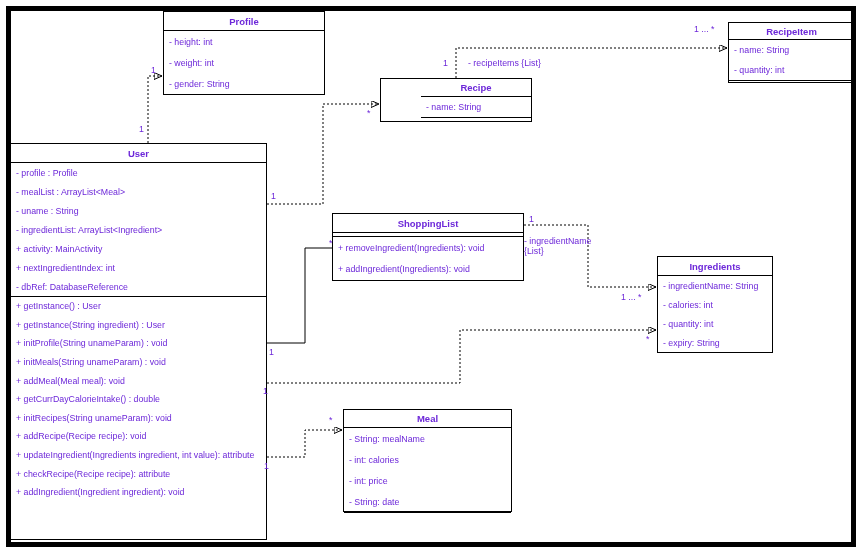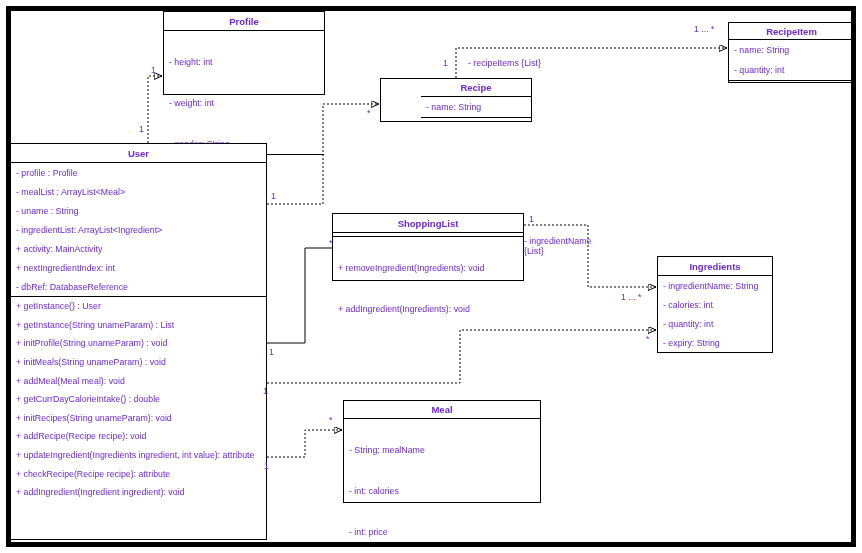--- a/index.html
+++ b/index.html
@@ -15,21 +15,21 @@
     position:absolute;background:#fff;border:1px solid #000;box-sizing:border-box;
   }
   .uml-title{
     text-align:center;font-weight:bold;font-size:9.5px;
     border-bottom:1px solid #000;display:flex;align-items:center;justify-content:center;
   }
   .rows .member{
     font-size:8.8px;padding-left:5px;display:flex;align-items:center;
     white-space:nowrap;overflow:hidden;
   }
-  .rows.h21 .member{height:21px;margin-top:20px;}
+  .rows.h21 .member{height:21px;}
   .rows.h20 .member{height:20px;}
   .rows.h19 .member{height:19px;}
   .rows.h186 .member{height:18.6px;}
   .sep{border-top:1px solid #000;height:0;}
   .strip{border-top:1px solid #000;height:3px;}
   .emptycomp{border-bottom:1px solid #000;height:3px;}
   .edge-label{
     position:absolute;font-size:8.8px;white-space:nowrap;background:transparent;line-height:10px;
   }
   svg#edges{position:absolute;left:0;top:0;width:862px;height:553px;}
@@ -90,21 +90,21 @@
         <div class="member">- mealList : ArrayList&lt;Meal&gt;</div>
         <div class="member">- uname : String</div>
         <div class="member">- ingredientList: ArrayList&lt;Ingredient&gt;</div>
         <div class="member">+ activity: MainActivity</div>
         <div class="member">+ nextIngredientIndex: int</div>
         <div class="member">- dbRef: DatabaseReference</div>
       </div>
     <div class="sep"></div>
     <div class="rows h186">
         <div class="member">+ getInstance() : User</div>
-        <div class="member">+ getInstance(String unameParam) : List</div>
+        <div class="member">+ getInstance(String ingredient) : User</div>
         <div class="member">+ initProfile(String unameParam) : void</div>
         <div class="member">+ initMeals(String unameParam) : void</div>
         <div class="member">+ addMeal(Meal meal): void</div>
         <div class="member">+ getCurrDayCalorieIntake() : double</div>
         <div class="member">+ initRecipes(String unameParam): void</div>
         <div class="member">+ addRecipe(Recipe recipe): void</div>
         <div class="member">+ updateIngredient(Ingredients ingredient, int value): attribute</div>
         <div class="member">+ checkRecipe(Recipe recipe): attribute</div>
         <div class="member">+ addIngredient(Ingredient ingredient): void</div>
       </div>
@@ -123,21 +123,21 @@
     <div class="uml-title" style="height:18px;">Ingredients</div>
     <div class="rows h19">
         <div class="member">- ingredientName: String</div>
         <div class="member">- calories: int</div>
         <div class="member">- quantity: int</div>
         <div class="member">- expiry: String</div>
       </div>
     <div class="strip"></div>
   </div>
 
-  <div class="uml-class" style="left:343px;top:400px;width:198px;height:103px;">
+  <div class="uml-class" style="left:343px;top:409px;width:169px;height:103px;">
     <div class="uml-title" style="height:17px;">Meal</div>
     <div class="rows h21">
         <div class="member">- String: mealName</div>
         <div class="member">- int: calories</div>
         <div class="member">- int: price</div>
         <div class="member">- String: date</div>
       </div>
     <div class="strip"></div>
   </div>
 

